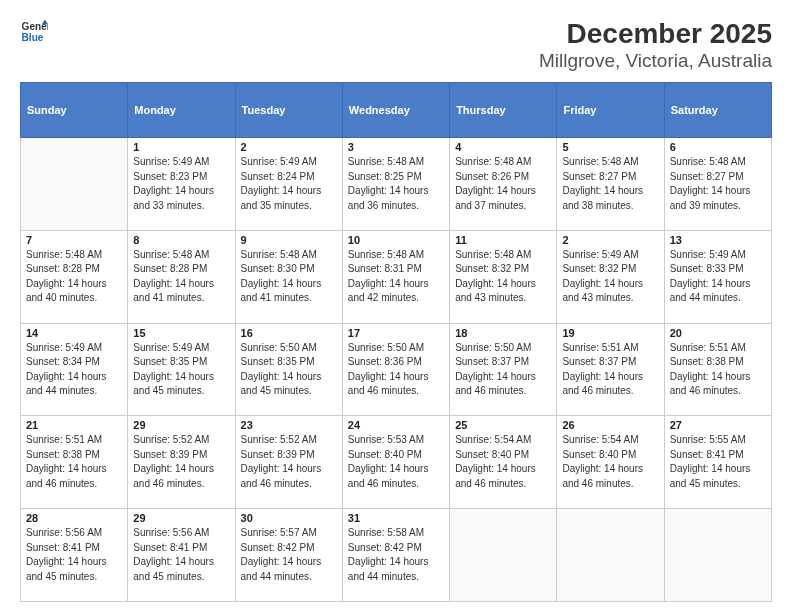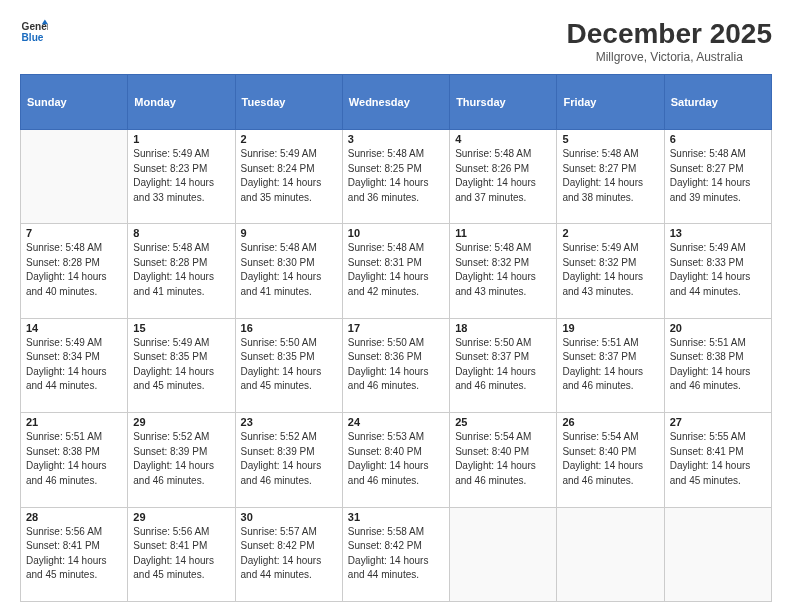--- a/index.html
+++ b/index.html
@@ -26,29 +26,29 @@
     .logo {
       display: flex;
       align-items: center;
       gap: 2px;
     }
     .logo-icon {
       width: 28px;
       height: 28px;
     }
     .title-block {
-      text-align: center;
+      text-align: right;
     }
     .title-block h1 {
       font-size: 28px;
       font-weight: bold;
       color: #333;
     }
     .title-block h2 {
-      font-size: 12px;
+      font-size: 19px;
       font-weight: normal;
       color: #555;
     }
     .calendar {
       flex: 1;
       border: 1px solid #ccc;
       border-collapse: collapse;
       width: 100%;
       table-layout: fixed;
     }

